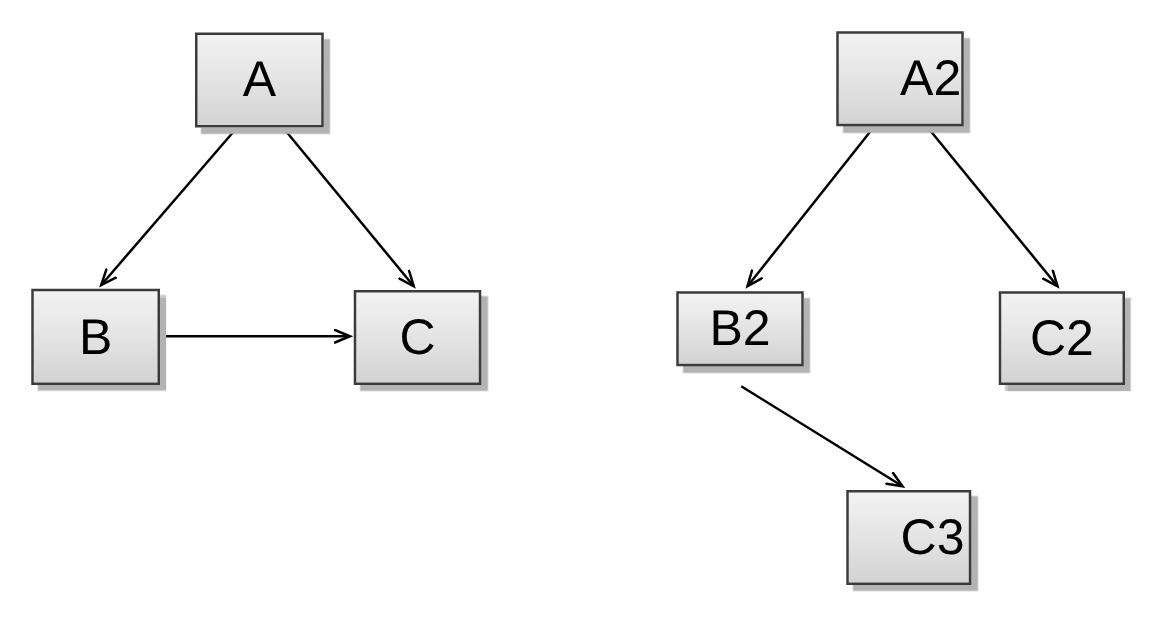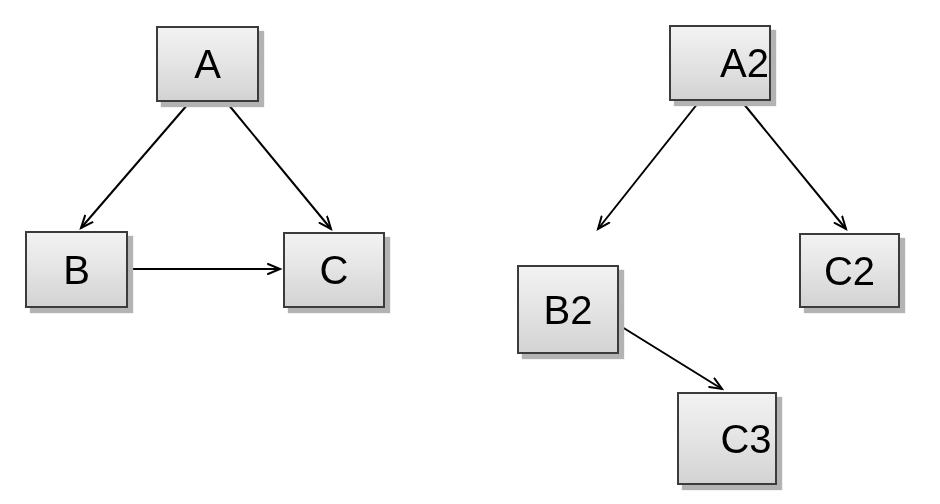--- a/index.html
+++ b/index.html
@@ -69,23 +69,23 @@
       </div>
       <div class="node" style="left: 25px; top: 231px; width: 103px; height: 77px;">
         <span class="node-label">B</span>
       </div>
       <div class="node" style="left: 283px; top: 232px; width: 102px; height: 76px;">
         <span class="node-label">C</span>
       </div>
       <div class="node" style="left: 669px; top: 25px; width: 102px; height: 76px; justify-content: flex-end;">
         <span class="node-label">A2</span>
       </div>
-      <div class="node" style="left: 517px; top: 233px; width: 102px; height: 89px; margin-top: 32px;">
+      <div class="node" style="left: 541px; top: 233px; width: 102px; height: 60px;">
         <span class="node-label">B2</span>
       </div>
       <div class="node" style="left: 799px; top: 233px; width: 101px; height: 75px; align-items: center;">
         <span class="node-label">C2</span>
       </div>
-      <div class="node" style="left: 677px; top: 392px; width: 100px; height: 93px; padding-left: 38px;">
+      <div class="node" style="left: 677px; top: 392px; width: 100px; height: 76px; padding-left: 38px;">
         <span class="node-label">C3</span>
       </div>
     </div>
 </div>
 
 </body></html>

